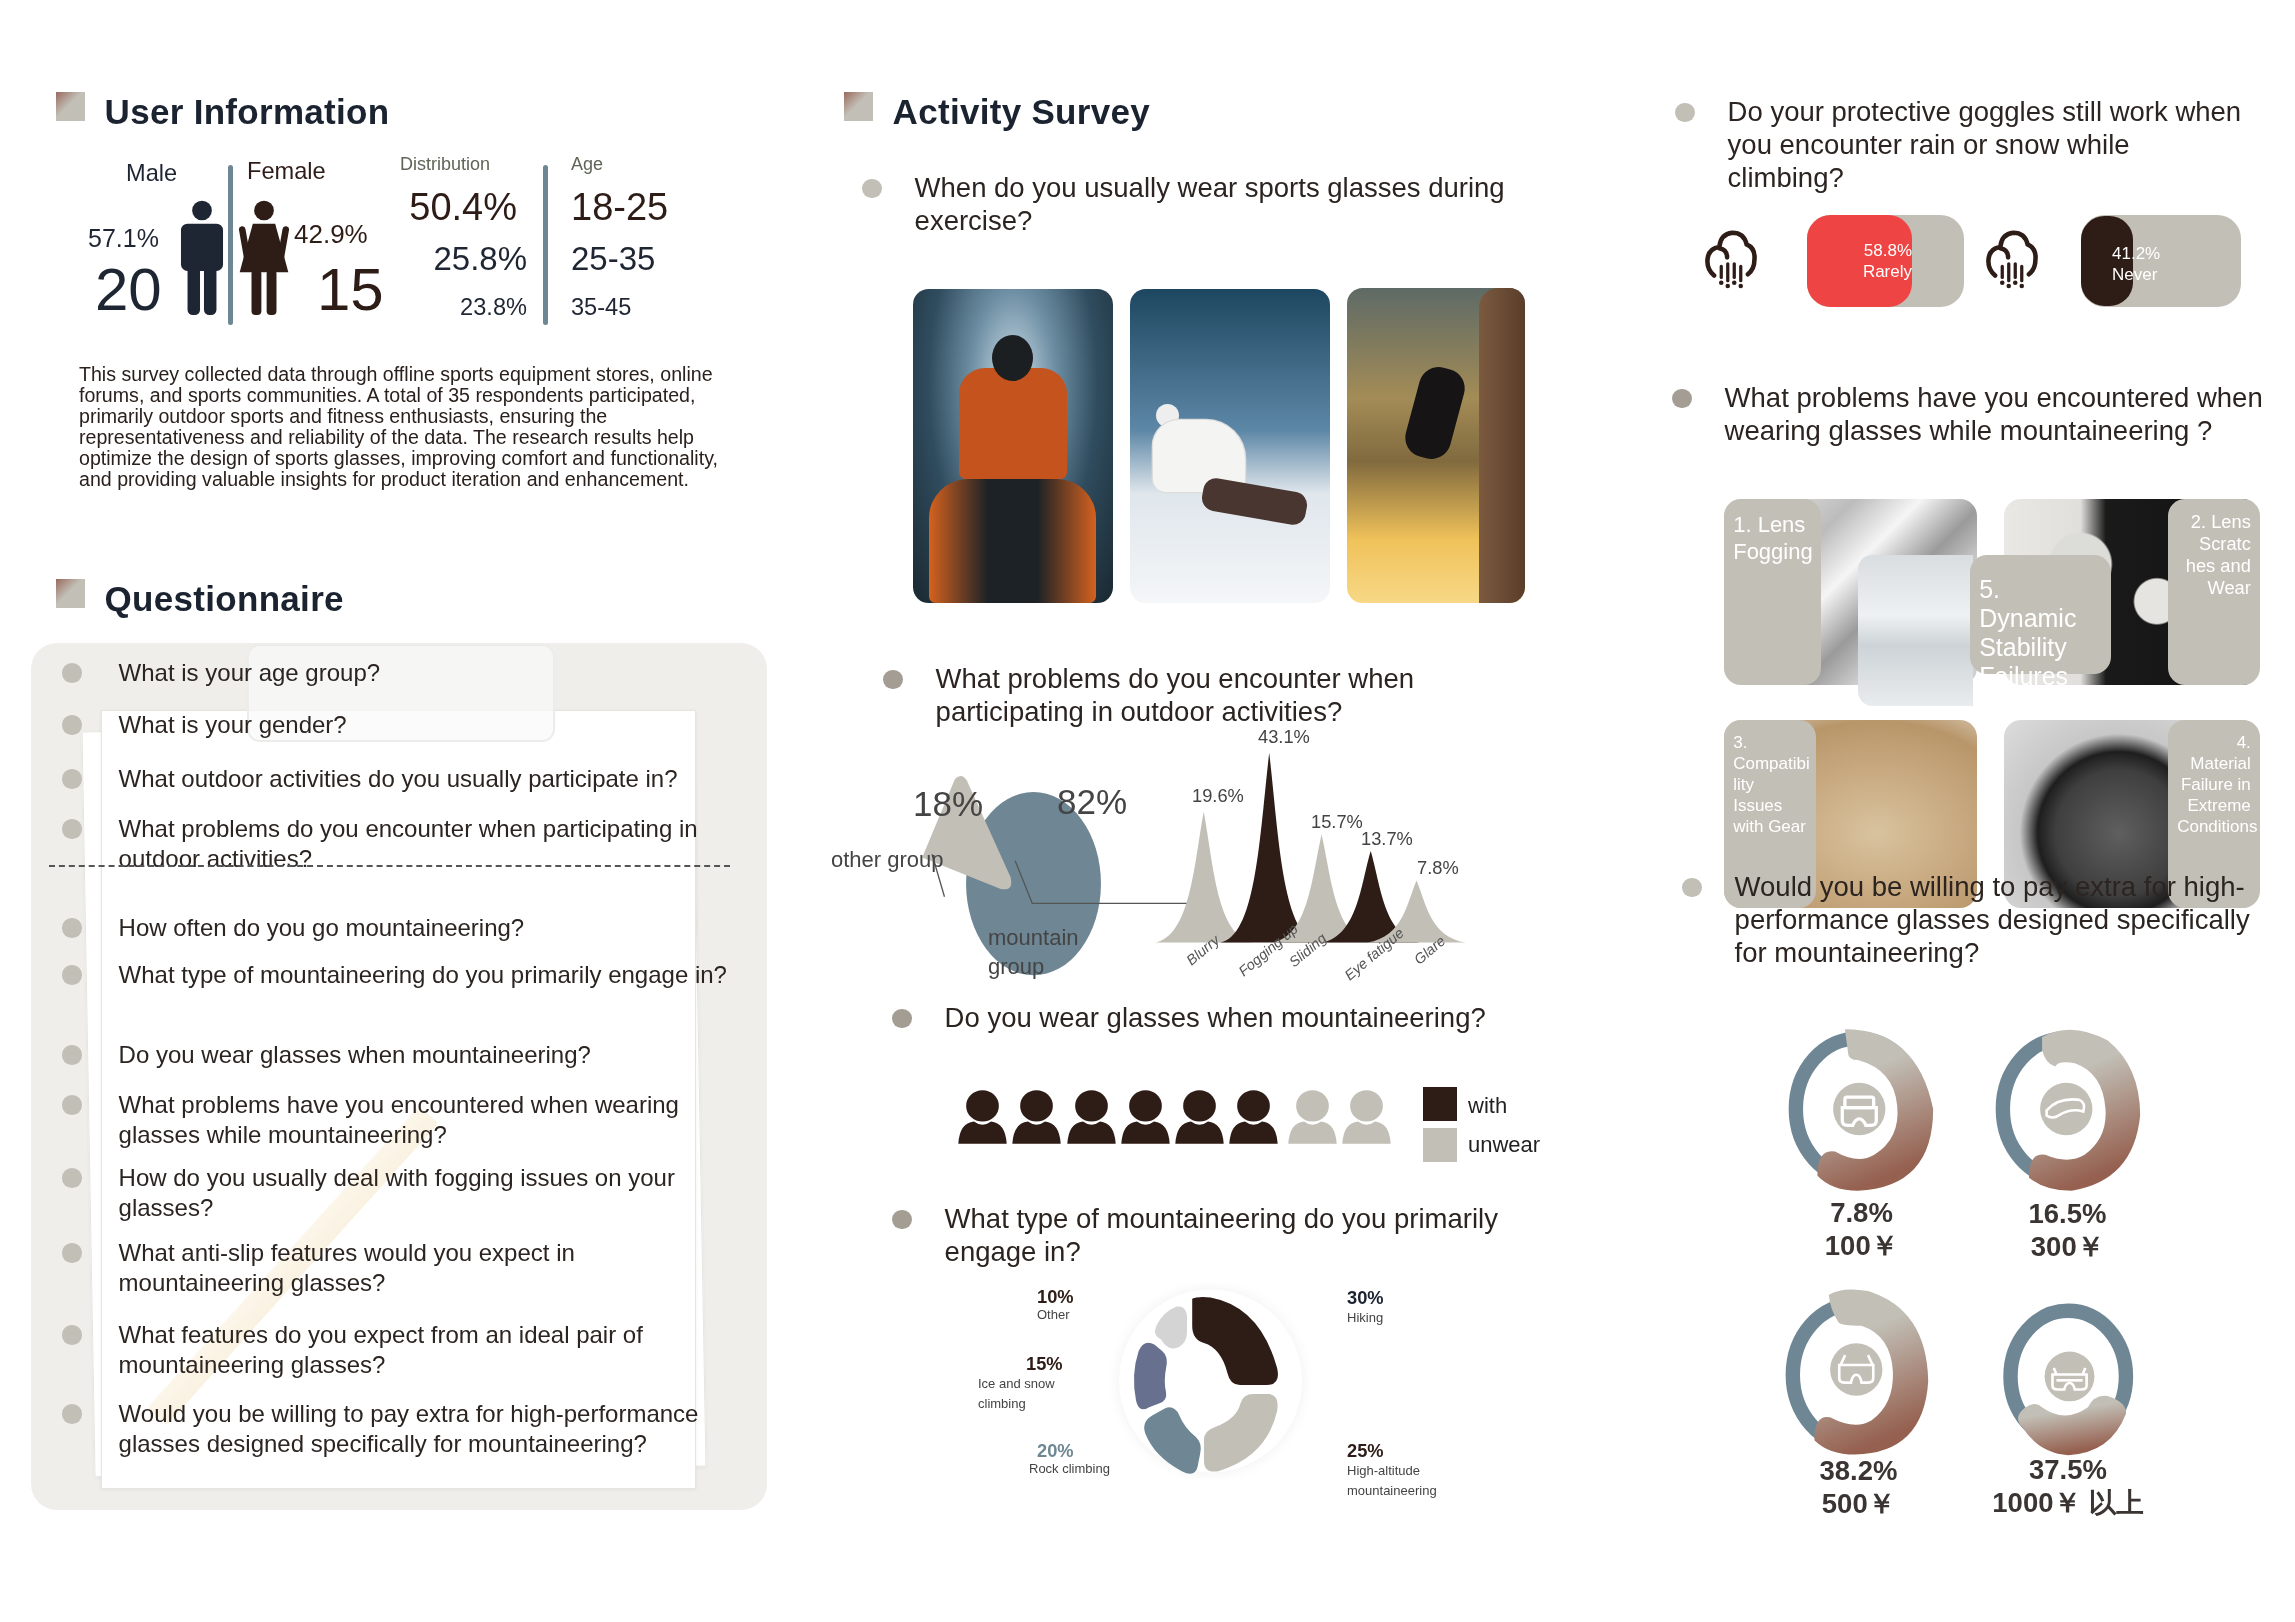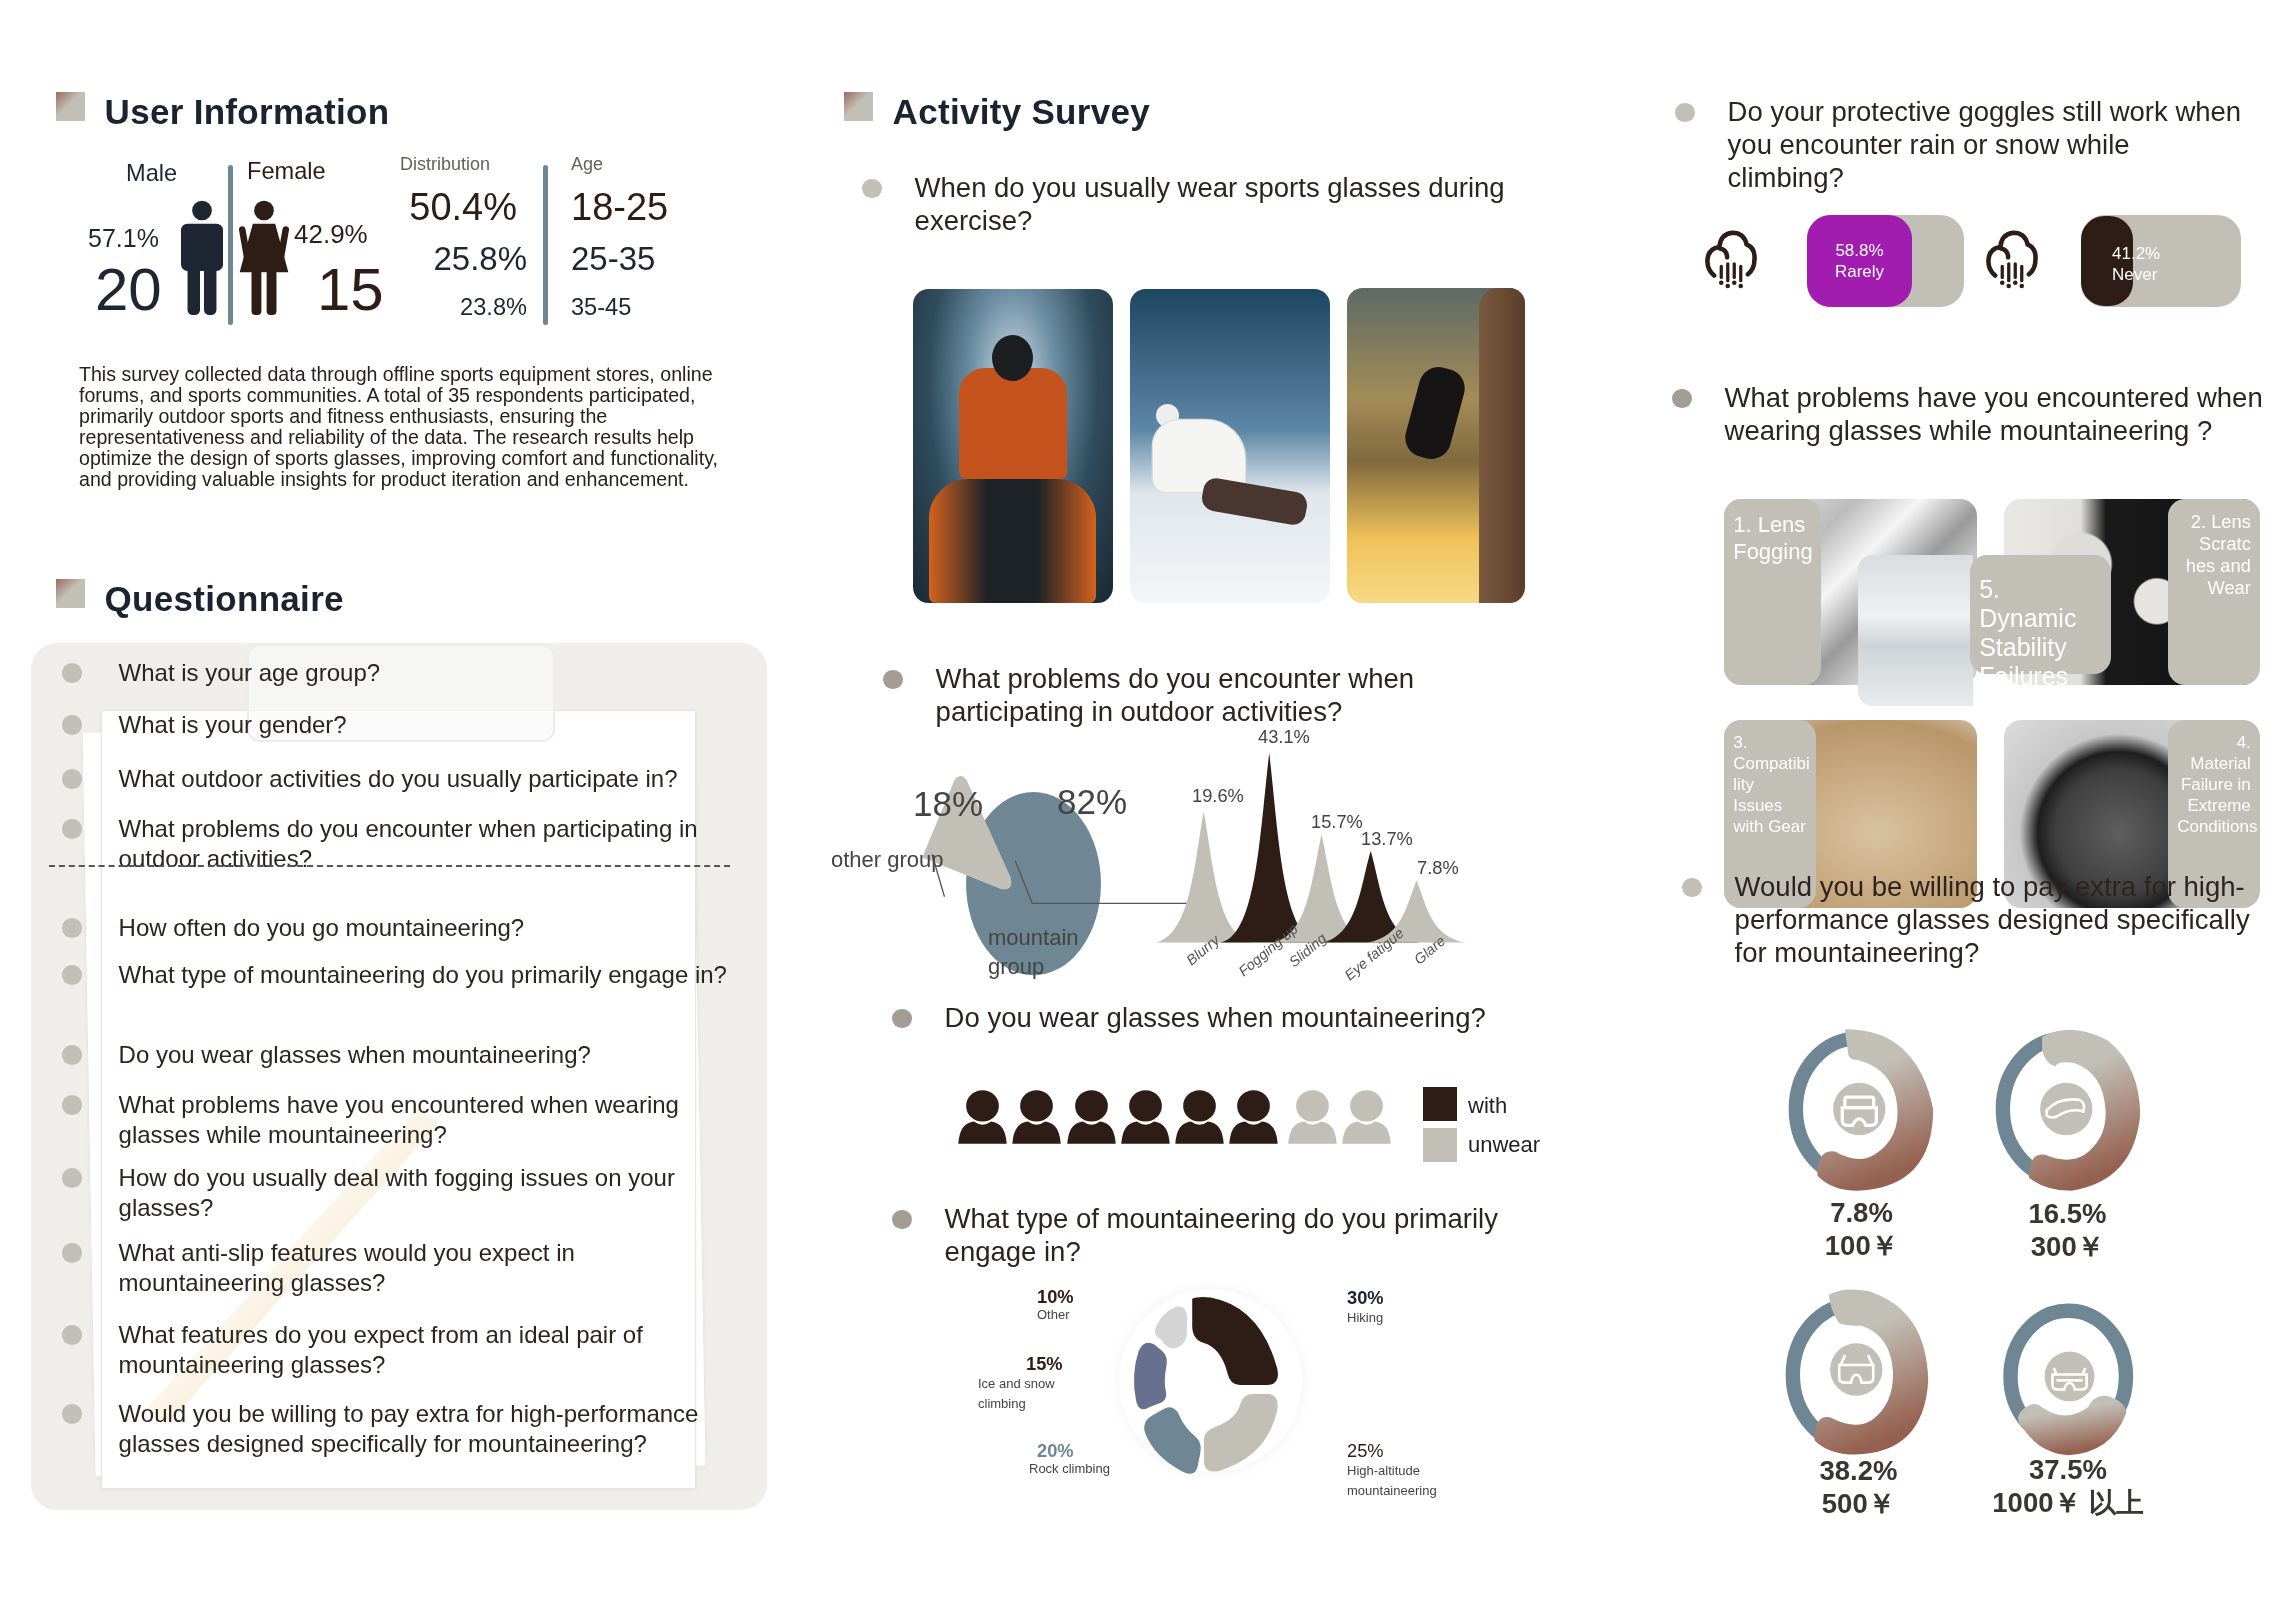--- a/index.html
+++ b/index.html
@@ -253,21 +253,21 @@
 </svg>
 
 <div class="abs" style="left:1037px;top:1286px;font-size:18.3px;font-weight:700;color:#2e1c16"><span>10</span>%</div>
 <div class="abs" style="left:1037px;top:1307px;font-size:13px;color:#444">Other</div>
 <div class="abs" style="left:1347px;top:1287px;font-size:18.3px;font-weight:700;color:#1b2330"><span>30</span>%</div>
 <div class="abs" style="left:1347px;top:1310px;font-size:13px;color:#444">Hiking</div>
 <div class="abs" style="left:1026px;top:1353px;font-size:18.3px;font-weight:700;color:#2e1c16"><span>15</span>%</div>
 <div class="abs" style="left:978px;top:1374px;width:85px;font-size:13px;line-height:19.6px;color:#444">Ice and snow climbing</div>
 <div class="abs" style="left:1037px;top:1440px;font-size:18.3px;font-weight:700;color:#6f8794"><span>20</span>%</div>
 <div class="abs" style="left:1029px;top:1461px;font-size:13px;color:#444">Rock climbing</div>
-<div class="abs" style="left:1347px;top:1440px;font-size:18.3px;font-weight:400;color:#2e1c16"><span>25</span>%</div>
+<div class="abs" style="left:1347px;top:1440px;font-size:18.3px;font-weight:700;color:#2e1c16"><span>25</span>%</div>
 <div class="abs" style="left:1347px;top:1461px;width:105px;font-size:13px;line-height:19.6px;color:#444">High-altitude mountaineering</div>
 
 <div class="abs q" style="left:1675px;top:95px;width:576px">
   <span class="bullet"></span>
   <span>Do your protective goggles still work when you encounter rain or snow while climbing?</span>
 </div>
 
 <svg class="abs" style="left:1705px;top:222px" width="52" height="72" viewBox="0 0 80 110">
   <path d="M14 82 Q2 72 4 56 Q6 40 22 38 Q24 18 42 16 Q60 16 64 34 Q78 40 76 58 Q76 72 66 80" fill="none" stroke="#2e1c16" stroke-width="7" stroke-linecap="round"></path>
   <path d="M22 40 Q34 42 34 54" fill="none" stroke="#2e1c16" stroke-width="7" stroke-linecap="round"></path>
@@ -278,21 +278,21 @@
       <line x1="55" y1="68" x2="55" y2="90"></line>
     </g>
   <g fill="#2e1c16">
       <circle cx="25" cy="93" r="3.5"></circle>
       <circle cx="35" cy="98" r="3.5"></circle>
       <circle cx="45" cy="93" r="3.5"></circle>
       <circle cx="55" cy="98" r="3.5"></circle>
     </g>
 </svg>
 <div class="abs" style="left:1807px;top:215px;width:157px;height:92px;background:#c2bfb6;border-radius:23.6px"></div>
-<div class="abs" style="left:1807px;top:215px;width:105px;height:92px;background:#a21caf;border-radius:23.6px;display:flex;flex-direction:column;align-items:center;justify-content:center;color:#fff;font-size:17px;line-height:21px">
+<div class="abs" style="left:1807px;top:215px;width:105px;height:92px;background:#ef4444;border-radius:23.6px;display:flex;flex-direction:column;align-items:flex-end;justify-content:center;color:#fff;font-size:17px;line-height:21px">
   <span>58.8%</span>
   <span>Rarely</span>
 </div>
 <svg class="abs" style="left:1986px;top:222px" width="52" height="72" viewBox="0 0 80 110">
   <path d="M14 82 Q2 72 4 56 Q6 40 22 38 Q24 18 42 16 Q60 16 64 34 Q78 40 76 58 Q76 72 66 80" fill="none" stroke="#2e1c16" stroke-width="7" stroke-linecap="round"></path>
   <path d="M22 40 Q34 42 34 54" fill="none" stroke="#2e1c16" stroke-width="7" stroke-linecap="round"></path>
   <g stroke="#2e1c16" stroke-width="5" stroke-linecap="round">
       <line x1="25" y1="68" x2="25" y2="85"></line>
       <line x1="35" y1="64" x2="35" y2="90"></line>
       <line x1="45" y1="64" x2="45" y2="85"></line>

